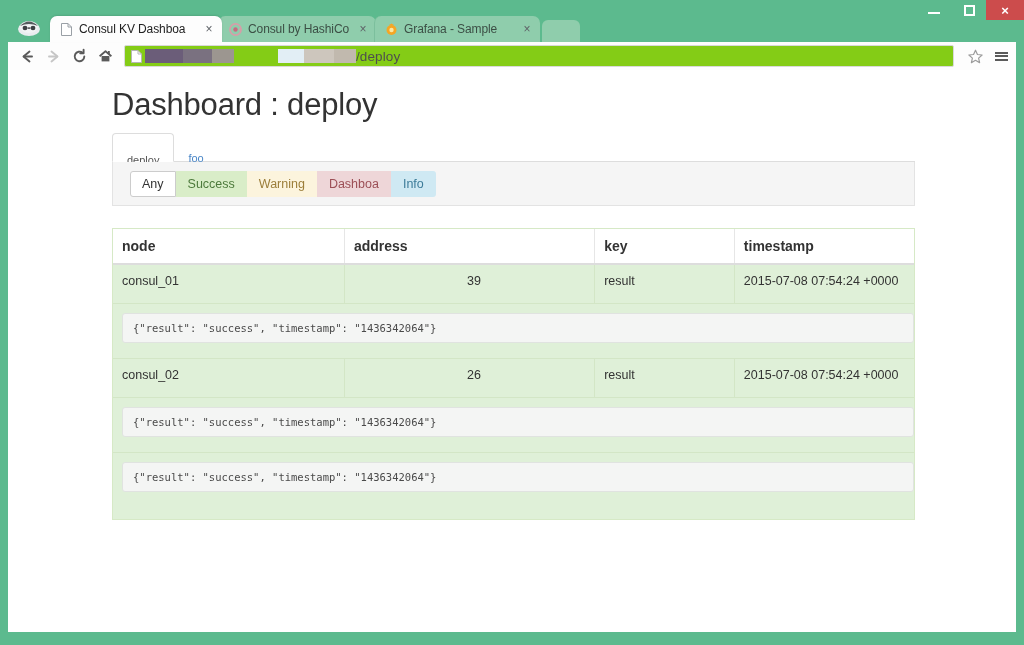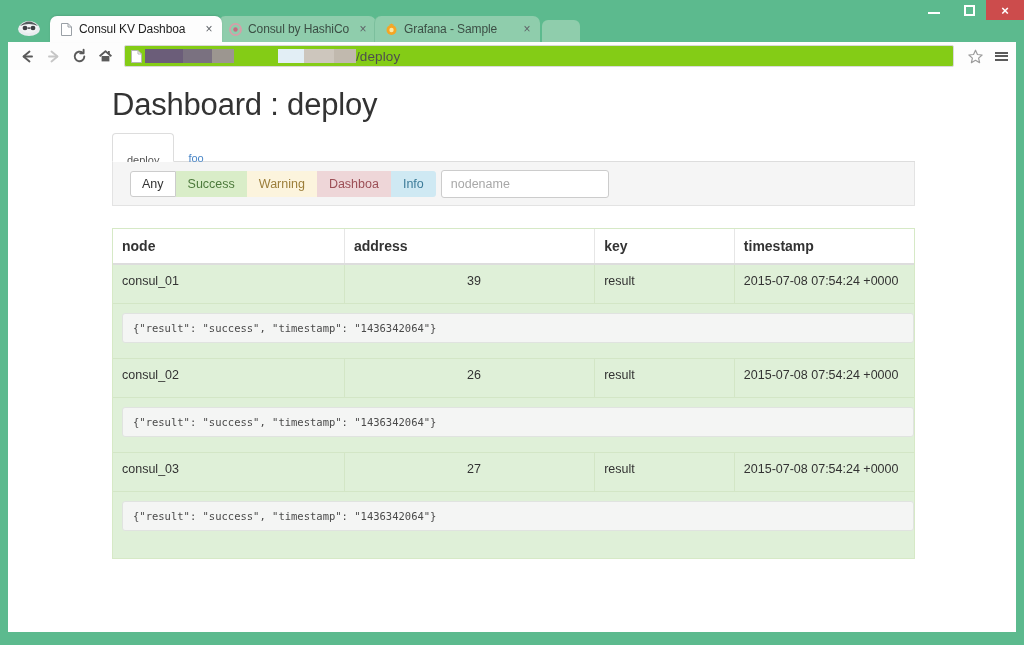--- a/index.html
+++ b/index.html
@@ -393,21 +393,20 @@
         </div>
         <div class="filter-btn fb-warning">
           <span>Warning</span>
         </div>
         <div class="filter-btn fb-danger">
           <span>Dashboa</span>
         </div>
         <div class="filter-btn fb-info">
           <span>Info</span>
         </div>
-        <input id="nodename-input" type="text" placeholder="nodename" style="">
       </div>
 
       <div id="result-panel">
         <table id="result-table">
           <thead>
             <tr>
               <th class="col-node">node</th>
               <th class="col-address">address</th>
               <th class="col-key">key</th>
               <th class="col-timestamp">timestamp</th>
@@ -432,26 +431,20 @@
               <td class="cell-address">26</td>
               <td class="cell-key">result</td>
               <td class="cell-timestamp">2015-07-08 07:54:24 +0000</td>
             </tr>
             <tr class="detail-row">
               <td colspan="4">
                 <div class="detail-box">{"result": "success", "timestamp": "1436342064"}</div>
               </td>
             </tr>
 
-            <tr>
-              <td class="cell-node">consul_03</td>
-              <td class="cell-address">27</td>
-              <td class="cell-key">result</td>
-              <td class="cell-timestamp">2015-07-08 07:54:24 +0000</td>
-            </tr>
             <tr class="detail-row">
               <td colspan="4">
                 <div class="detail-box">{"result": "success", "timestamp": "1436342064"}</div>
               </td>
             </tr>
 
           </tbody>
         </table>
       </div>
 

